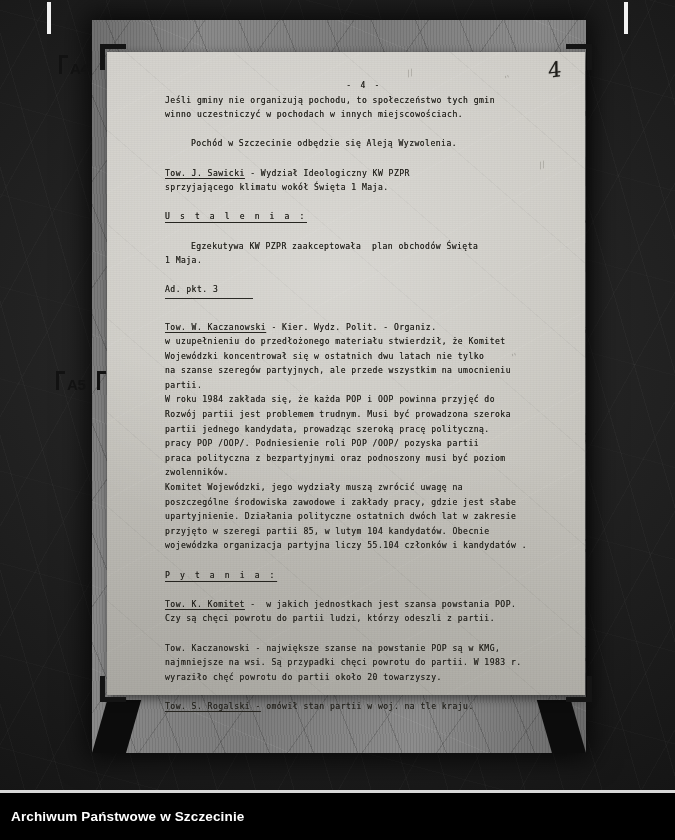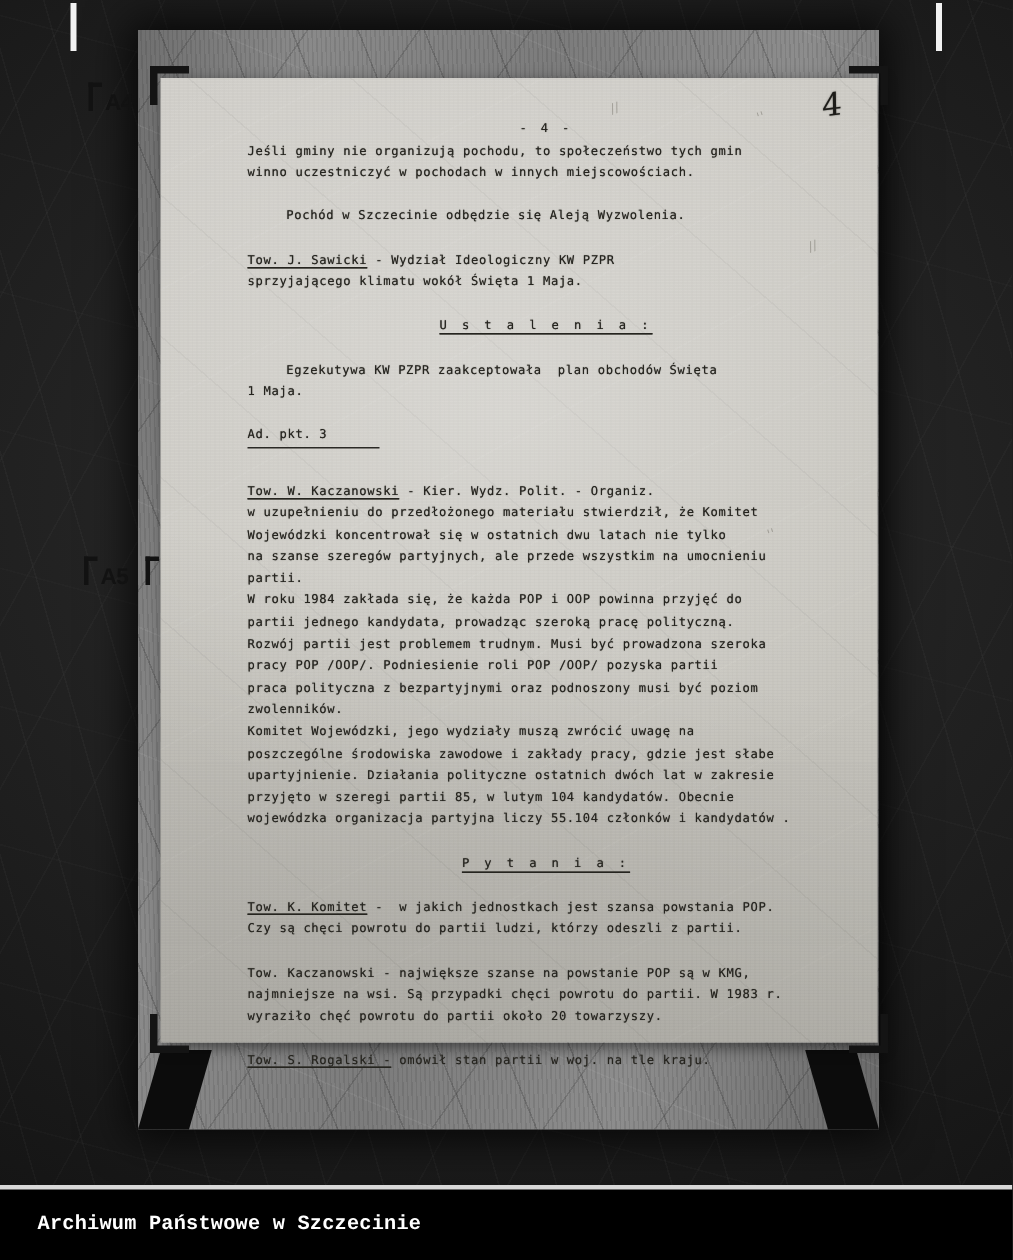--- a/index.html
+++ b/index.html
@@ -77,21 +77,21 @@
     font-family:"DejaVu Sans Mono","Liberation Mono",monospace;
     font-size:8.1px;line-height:14.6px;letter-spacing:.45px;
     color:#25241f;box-sizing:border-box;
     text-shadow:0 0 .6px rgba(60,58,52,.85);
   }
   .page-num{text-align:center;margin:0 0 15px 0;letter-spacing:2.2px;}
   .ln{margin:0;white-space:pre;}
   .blank{height:14.6px;}
   .indent{padding-left:3.2em;}
   .u{text-decoration:underline;text-underline-offset:2px;}
-  .hdr{letter-spacing:2.6px;text-decoration:underline;text-underline-offset:3px;text-align:center;}
+  .hdr{letter-spacing:2.6px;text-decoration:underline;text-underline-offset:3px;}
   .rule{width:88px;height:0;border-top:1.4px solid #2a2925;margin:1px 0 6px 0;}
 
   
   .regmark{position:absolute;background:#f2f2f2;}
   #reg-tl-v{left:47px;top:2px;width:4px;height:32px;}
   #reg-tr-v{left:624px;top:2px;width:4px;height:32px;}
 
   .corner{position:absolute;}
   .corner i{position:absolute;background:#141414;}
   .corner .h{height:5px;} .corner .v{width:5px;}
@@ -132,22 +132,22 @@
   .smudge{position:absolute;color:#7d7a72;font-size:9px;
     font-family:"DejaVu Serif",serif;opacity:.55;transform:rotate(-18deg);}
 
   
   #credit-bar{
     position:absolute;left:0;bottom:0;width:675px;height:47px;
     background:#000;border-top:3px solid #d8d8d8;
     display:flex;align-items:center;
   }
   #credit-bar span{
-    color:#ffffff;font-family:Liberation Mono, monospace;
-    font-size:13.5px;font-weight:bold;letter-spacing:.15px;padding-left:25px;
+    color:#ffffff;font-family:Liberation Sans, sans-serif;
+    font-size:13.5px;font-weight:bold;letter-spacing:.15px;padding-left:11px;
   }
 </style>
 </head>
 <body>
 
 <div id="scan-viewer">
 
   <div id="bed-texture"></div>
 
   <div id="mount-board"></div>
@@ -179,22 +179,22 @@
           <div class="blank"></div>
           <div class="ln">Ad. pkt. 3</div>
           <div class="rule"></div>
           <div class="blank"></div>
           <div class="ln"><span class="u">Tow. W. Kaczanowski</span><span> - Kier. Wydz. Polit. - Organiz.</span></div>
           <div class="ln">w uzupełnieniu do przedłożonego materiału stwierdził, że Komitet</div>
           <div class="ln">Wojewódzki koncentrował się w ostatnich dwu latach nie tylko</div>
           <div class="ln">na szanse szeregów partyjnych, ale przede wszystkim na umocnieniu</div>
           <div class="ln">partii.</div>
           <div class="ln">W roku 1984 zakłada się, że każda POP i OOP powinna przyjęć do</div>
+          <div class="ln">Rozwój partii jest problemem trudnym. Musi być prowadzona szeroka</div>
           <div class="ln">partii jednego kandydata, prowadząc szeroką pracę polityczną.</div>
-          <div class="ln">Rozwój partii jest problemem trudnym. Musi być prowadzona szeroka</div>
           <div class="ln">pracy POP /OOP/. Podniesienie roli POP /OOP/ pozyska partii</div>
           <div class="ln">praca polityczna z bezpartyjnymi oraz podnoszony musi być poziom</div>
           <div class="ln">zwolenników.</div>
           <div class="ln">Komitet Wojewódzki, jego wydziały muszą zwrócić uwagę na</div>
           <div class="ln">poszczególne środowiska zawodowe i zakłady pracy, gdzie jest słabe</div>
           <div class="ln">upartyjnienie. Działania polityczne ostatnich dwóch lat w zakresie</div>
           <div class="ln">przyjęto w szeregi partii 85, w lutym 104 kandydatów. Obecnie</div>
           <div class="ln">wojewódzka organizacja partyjna liczy 55.104 członków i kandydatów .</div>
           <div class="blank"></div>
           <div class="ln hdr">P y t a n i a :</div>

